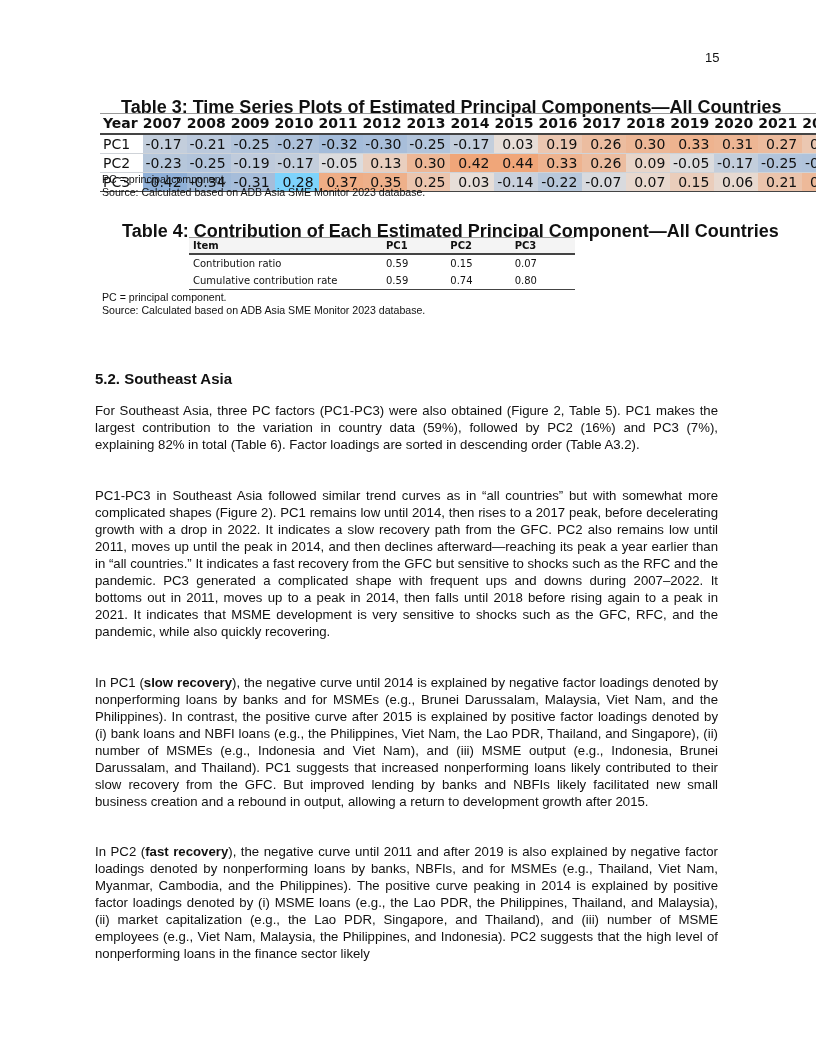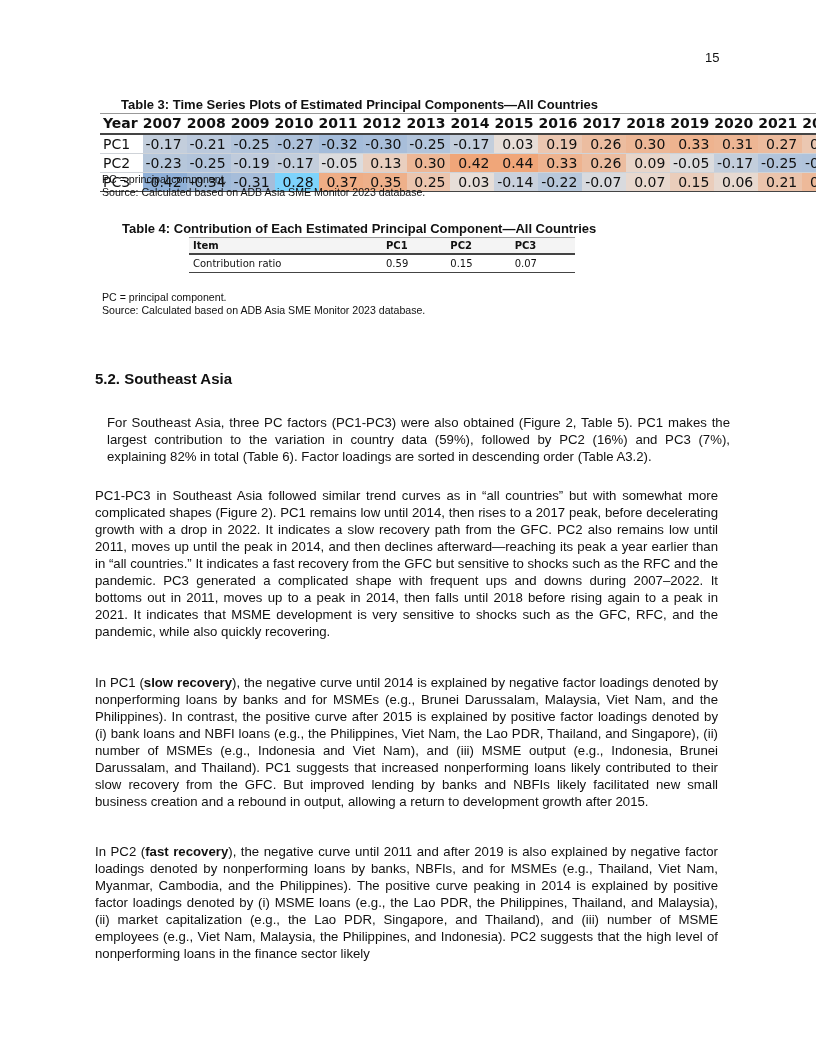--- a/index.html
+++ b/index.html
@@ -1,18 +1,18 @@
 <!DOCTYPE html>
 <html><head>
 <meta charset="utf-8">
 <style>
   html, body { margin:0; padding:0; background:#ffffff; }
   body { width:816px; height:1056px; position:relative; font-family:"Liberation Sans", sans-serif; color:#111; overflow:hidden; }
   .page-num { position:absolute; top:50px; left:705px; font-size:13px; }
-  .tcaption { position:absolute; font-weight:bold; font-size:13px; white-space:nowrap; }
+  .tcaption { position:absolute; font-weight:bold; font-size:18px; white-space:nowrap; }
   table { border-collapse:collapse; font-family:"DejaVu Sans", sans-serif; }
   .t3 { position:absolute; top:113px; left:100px; width:577px; font-size:14px; }
   .t3 th { font-weight:bold; text-align:right; padding:1px 5px 2px 0; border-bottom:2.5px solid #444; border-top:1px solid #999; height:12px; }
   .t3 th.first { text-align:left; padding-left:3px; }
   .t3 td { text-align:right; padding:1px 5px 1px 0; height:12.5px; border-bottom:1px solid #cfd3d8; }
   .t3 td.first { text-align:left; padding-left:3px; background:#fff; }
   .t3 tr:last-child td { border-bottom:1.5px solid #444; }
   .note { position:absolute; left:102px; font-size:10.6px; line-height:13px; white-space:nowrap; }
   .t4 { position:absolute; top:237px; left:189px; width:386px; font-size:10px; }
   .t4 th { font-weight:bold; text-align:left; padding:1px 4px; border-top:1px solid #999; border-bottom:2px solid #444; background:#f4f4f4; height:13px; }
@@ -128,27 +128,33 @@
       <th class="c">PC3</th>
     </tr>
   </thead>
   <tbody>
     <tr>
       <td>Contribution ratio</td>
       <td>0.59</td>
       <td>0.15</td>
       <td>0.07</td>
     </tr>
+    <tr>
+      <td>Cumulative contribution rate</td>
+      <td>0.59</td>
+      <td>0.74</td>
+      <td>0.80</td>
+    </tr>
   </tbody>
 </table>
 
 <div class="note" style="top:291px;">PC = principal component.</div>
 <div class="note" style="top:304px;">Source: Calculated based on ADB Asia SME Monitor 2023 database.</div>
 
 <div class="heading">5.2. Southeast Asia</div>
 
-<p class="para" style="top:402px; margin:12px;"><span>For Southeast Asia, three PC factors (PC1-PC3) were also obtained (Figure 2, Table 5). PC1 makes the largest contribution to the variation in country data (59%), followed by PC2 (16%) and PC3 (7%), explaining 82% in total (Table 6). Factor loadings are sorted in descending order (Table A3.2).</span></p>
+<p class="para" style="top:402px; margin:0;"><span>For Southeast Asia, three PC factors (PC1-PC3) were also obtained (Figure 2, Table 5). PC1 makes the largest contribution to the variation in country data (59%), followed by PC2 (16%) and PC3 (7%), explaining 82% in total (Table 6). Factor loadings are sorted in descending order (Table A3.2).</span></p>
 
 <p class="para" style="top:487px; margin:0;"><span>PC1-PC3 in Southeast Asia followed similar trend curves as in “all countries” but with somewhat more complicated shapes (Figure 2). PC1 remains low until 2014, then rises to a 2017 peak, before decelerating growth with a drop in 2022. It indicates a slow recovery path from the GFC. PC2 also remains low until 2011, moves up until the peak in 2014, and then declines afterward—reaching its peak a year earlier than in “all countries.” It indicates a fast recovery from the GFC but sensitive to shocks such as the RFC and the pandemic. PC3 generated a complicated shape with frequent ups and downs during 2007–2022. It bottoms out in 2011, moves up to a peak in 2014, then falls until 2018 before rising again to a peak in 2021. It indicates that MSME development is very sensitive to shocks such as the GFC, RFC, and the pandemic, while also quickly recovering.</span></p>
 
 <p class="para" style="top:674px; margin:0;"><span>In PC1 (</span><b>slow recovery</b><span>), the negative curve until 2014 is explained by negative factor loadings denoted by nonperforming loans by banks and for MSMEs (e.g., Brunei Darussalam, Malaysia, Viet Nam, and the Philippines). In contrast, the positive curve after 2015 is explained by positive factor loadings denoted by (i) bank loans and NBFI loans (e.g., the Philippines, Viet Nam, the Lao PDR, Thailand, and Singapore), (ii) number of MSMEs (e.g., Indonesia and Viet Nam), and (iii) MSME output (e.g., Indonesia, Brunei Darussalam, and Thailand). PC1 suggests that increased nonperforming loans likely contributed to their slow recovery from the GFC. But improved lending by banks and NBFIs likely facilitated new small business creation and a rebound in output, allowing a return to development growth after 2015.</span></p>
 
 <p class="para" style="top:843px; margin:0;"><span>In PC2 (</span><b>fast recovery</b><span>), the negative curve until 2011 and after 2019 is also explained by negative factor loadings denoted by nonperforming loans by banks, NBFIs, and for MSMEs (e.g., Thailand, Viet Nam, Myanmar, Cambodia, and the Philippines). The positive curve peaking in 2014 is explained by positive factor loadings denoted by (i) MSME loans (e.g., the Lao PDR, the Philippines, Thailand, and Malaysia), (ii) market capitalization (e.g., the Lao PDR, Singapore, and Thailand), and (iii) number of MSME employees (e.g., Viet Nam, Malaysia, the Philippines, and Indonesia). PC2 suggests that the high level of nonperforming loans in the finance sector likely</span></p>
 
 </body></html>

